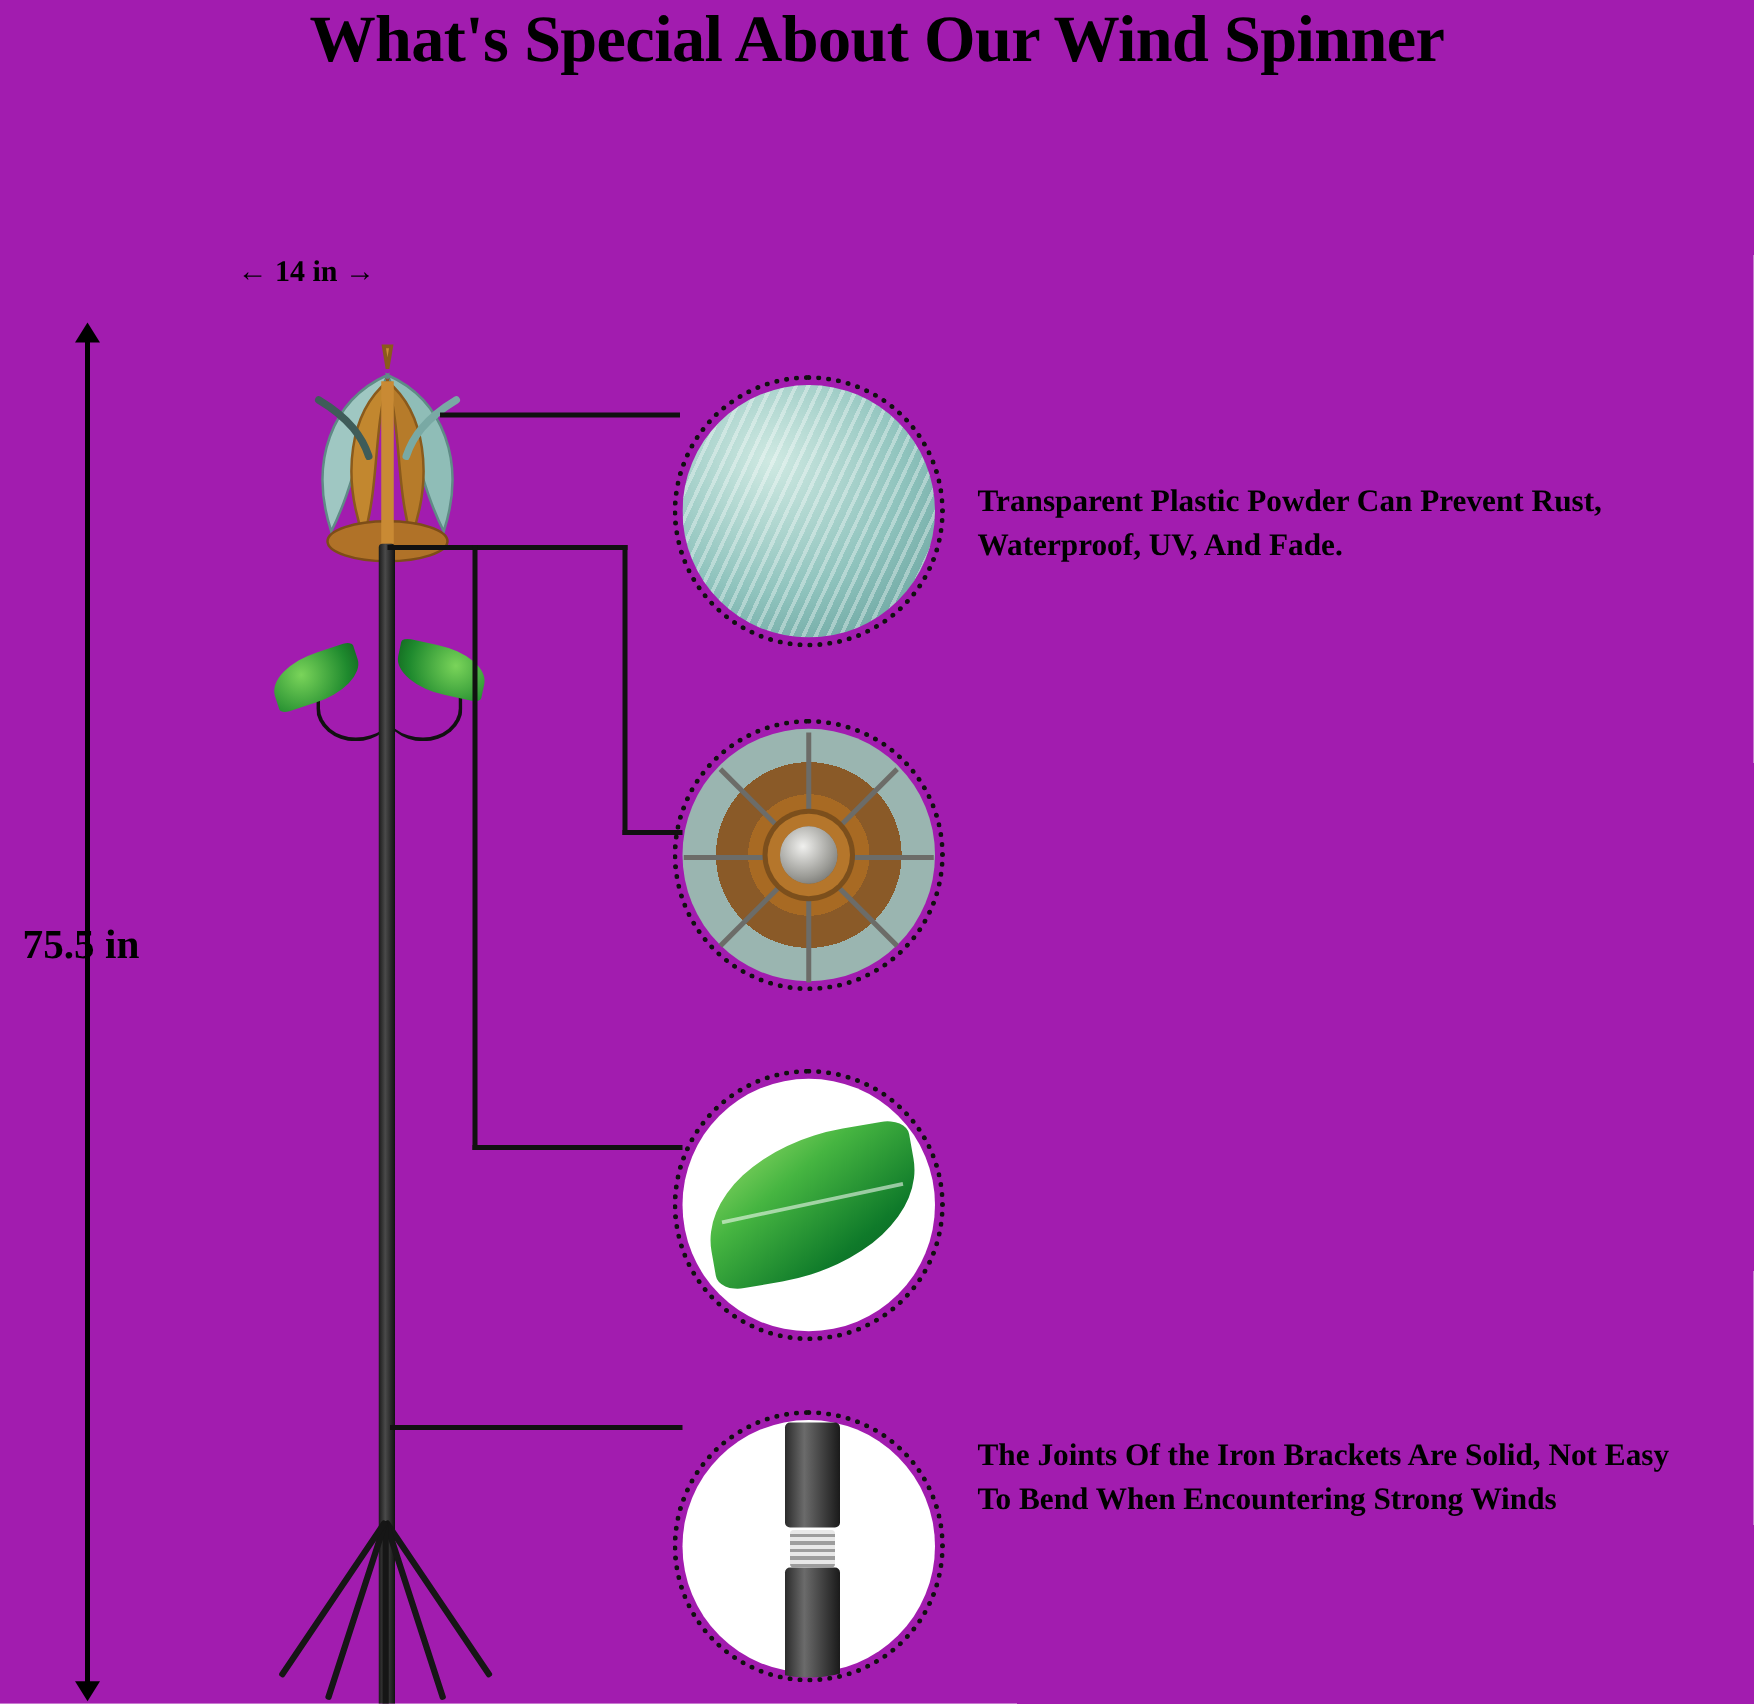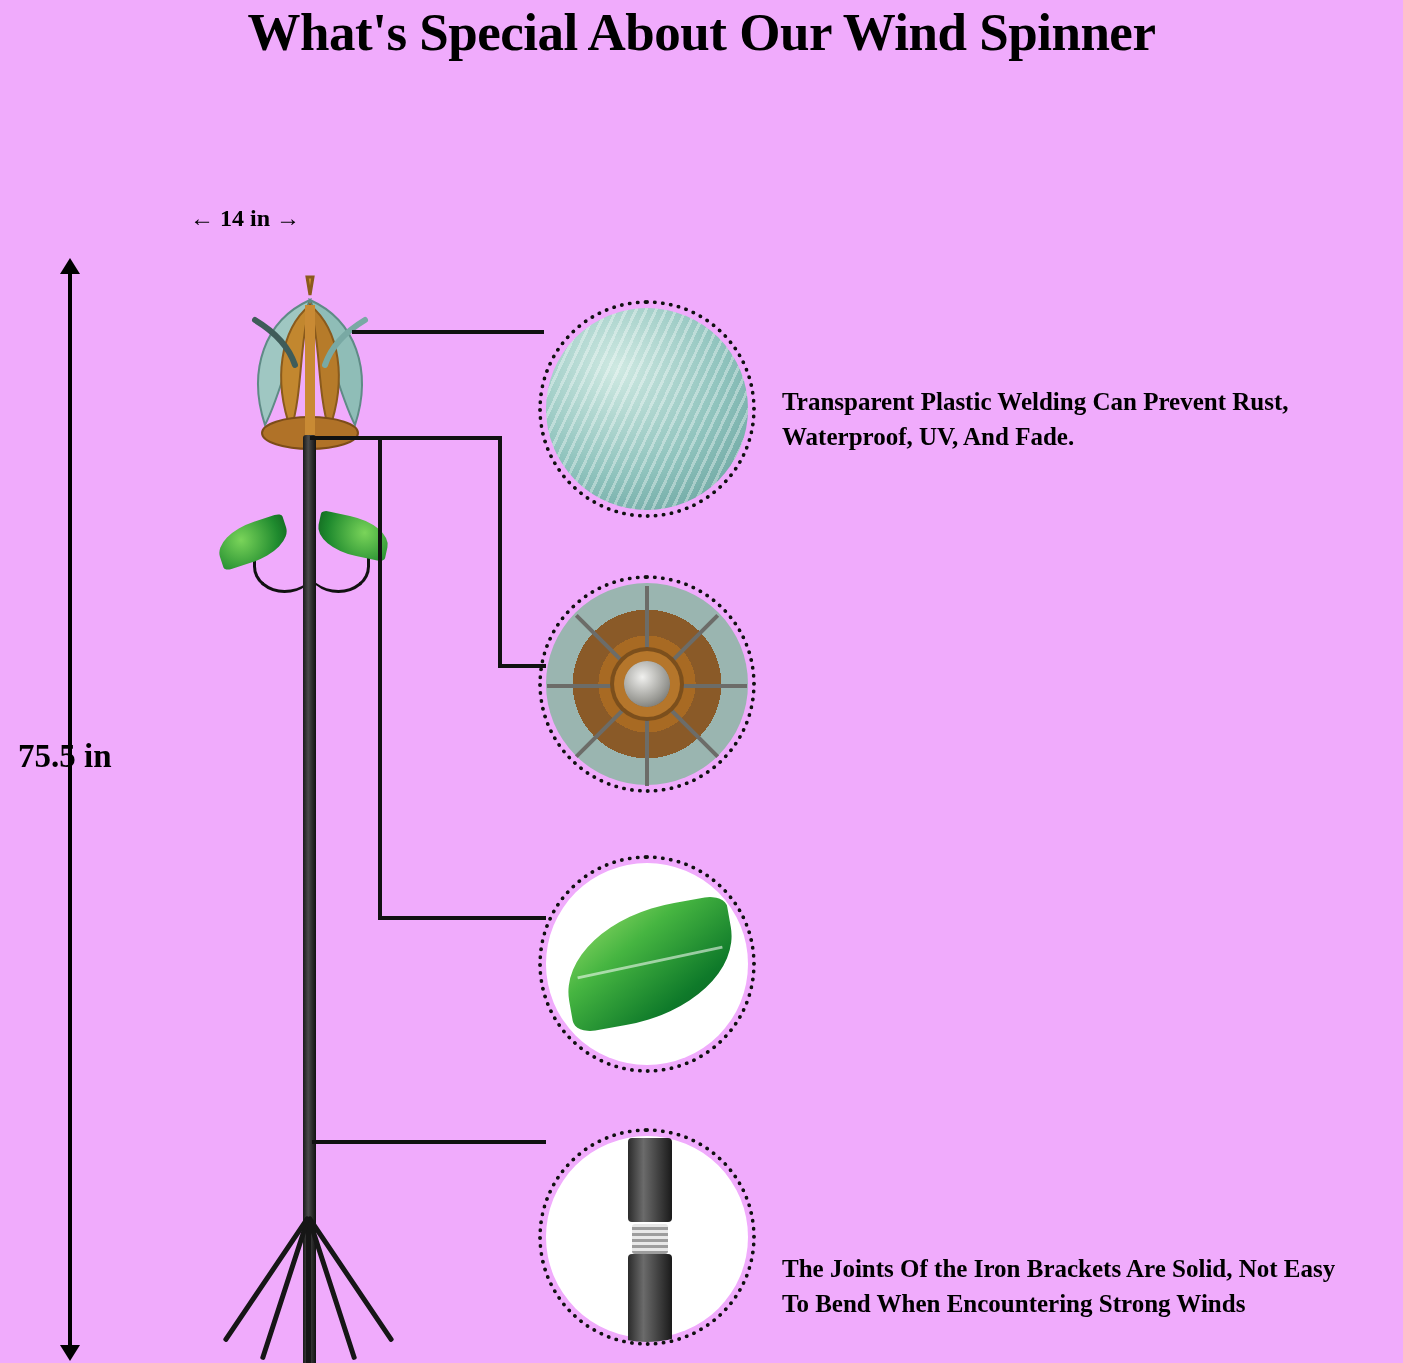--- a/index.html
+++ b/index.html
@@ -4,21 +4,21 @@
 <style>
   html, body {
     margin: 0;
     padding: 0;
     background: #ffffff;
   }
   .page {
     position: relative;
     width: 1403px;
     height: 1363px;
-    background: #f0abfc;
+    background: #a21caf;
     font-family: "Liberation Serif", serif;
     overflow: hidden;
   }
   
   .title {
     position: absolute;
     left: 0;
     top: 2px;
     width: 1403px;
     text-align: center;
@@ -203,21 +203,21 @@
     position: absolute;
     font-family: "Liberation Serif", serif;
     font-weight: bold;
     font-size: 25px;
     line-height: 1.38;
     color: #000;
   }
   .c1 { left: 782px; top: 385px; width: 560px; }
   .c2 { left: 782px; top: 632px; width: 560px; }
   .c3 { left: 782px; top: 917px; width: 600px; }
-  .c4 { left: 782px; top: 1252px; width: 580px; }
+  .c4 { left: 782px; top: 1148px; width: 580px; }
 </style>
 </head>
 <body>
 
 <div class="page">
 
   <div class="title">What's Special About Our Wind Spinner</div>
 
   <div class="dim-width">← 14 in →</div>
   <div class="dim-height">75.5 in</div>
@@ -285,16 +285,16 @@
   </div>
 
   <div class="detail d4">
     <div class="fill">
       <div class="tube top"></div>
       <div class="thread"></div>
       <div class="tube bot"></div>
     </div>
   </div>
 
-  <div class="callout c1">Transparent Plastic Welding Can Prevent Rust, Waterproof, UV, And Fade.</div>
+  <div class="callout c1">Transparent Plastic Powder Can Prevent Rust, Waterproof, UV, And Fade.</div>
   <div class="callout c4">The Joints Of the Iron Brackets Are Solid, Not Easy To Bend When Encountering Strong Winds</div>
 
 </div>
 
 </body></html>

